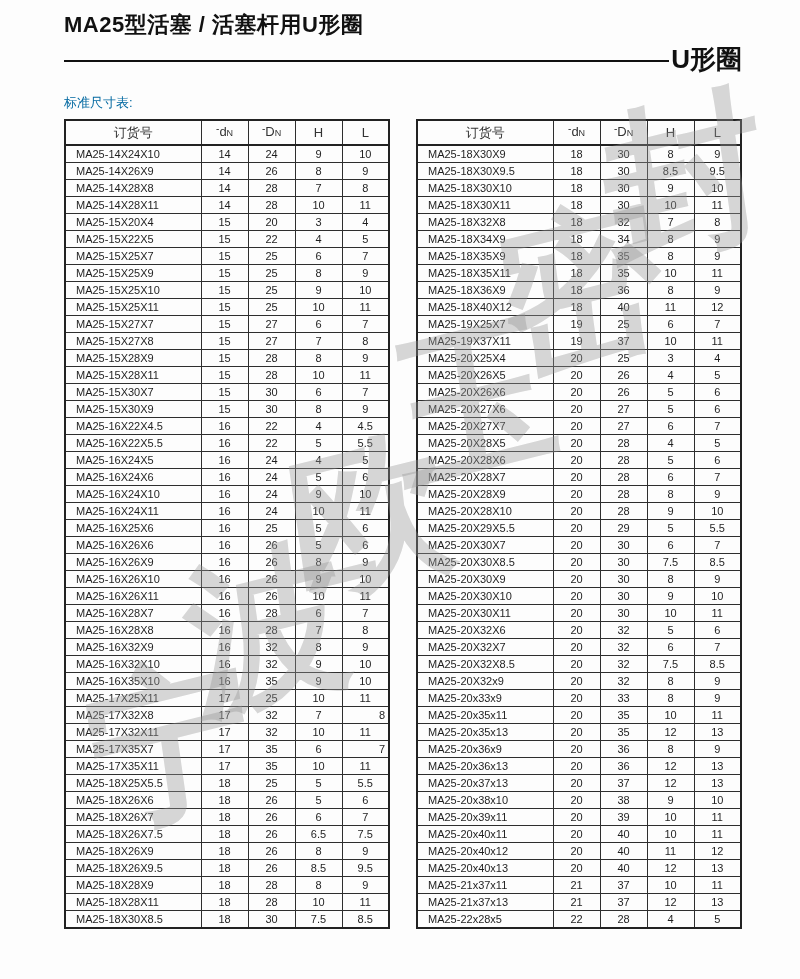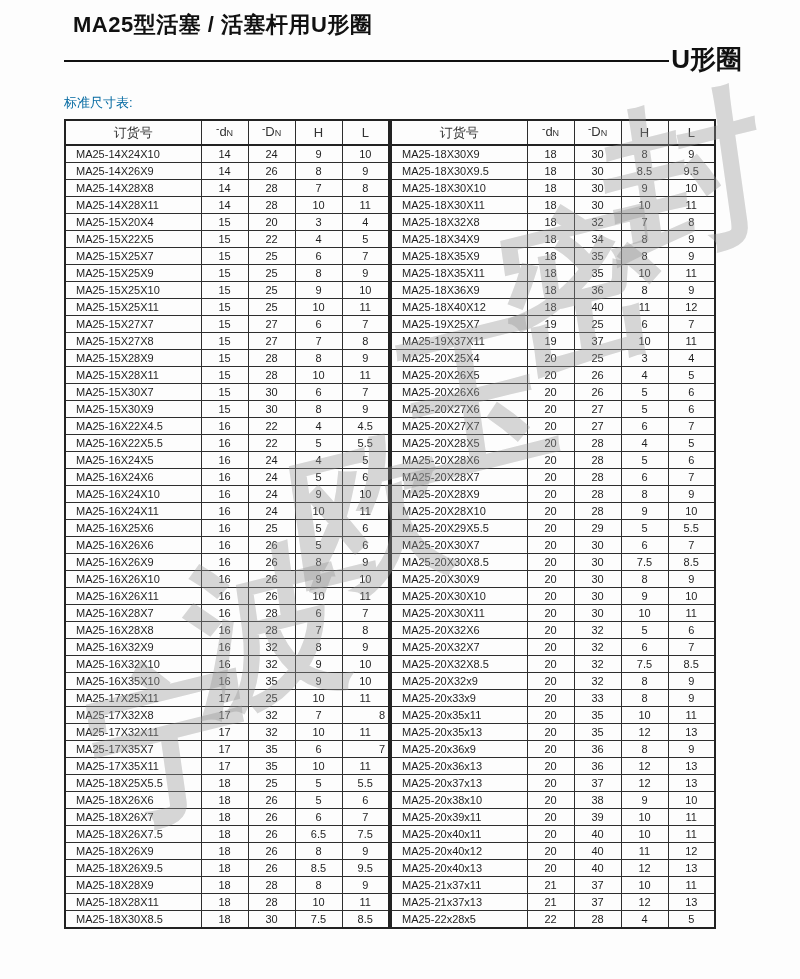--- a/index.html
+++ b/index.html
@@ -10,33 +10,33 @@
     font-family: "Liberation Sans", "DejaVu Sans", sans-serif;
     color: #1c1c1c;
     position: relative;
     overflow: hidden;
   }
   .page { position: absolute; left: 64px; top: 10px; width: 678px; }
 
   
   .title {
     font-size: 22px; font-weight: bold; letter-spacing: 0.5px;
-    color: #111; margin: 0 0 3px 9px; white-space: nowrap;
+    color: #111; margin: 0 0 3px 0; white-space: nowrap;
   }
   .rule-row { display: flex; align-items: center; }
   .rule { flex: 1; height: 2px; background: #111; }
   .corner {
     font-size: 26px; font-weight: bold; color: #111;
     margin-left: 2px; white-space: nowrap; position: relative; top: -1px;
   }
 
   .subtitle { font-size: 13px; color: #0369a1; margin: 16px 0 7px 0; }
 
   
-  .tables { display: flex; }
+  .tables { display: flex; gap: 26px; }
   table {
     border-collapse: collapse; width: 326px; table-layout: fixed;
     border: 2px solid #222;
   }
   th, td {
     border: 1px solid #2e2e2e;
     padding: 0 2px;
     text-align: center;
     font-size: 11px;
     line-height: 16px;

